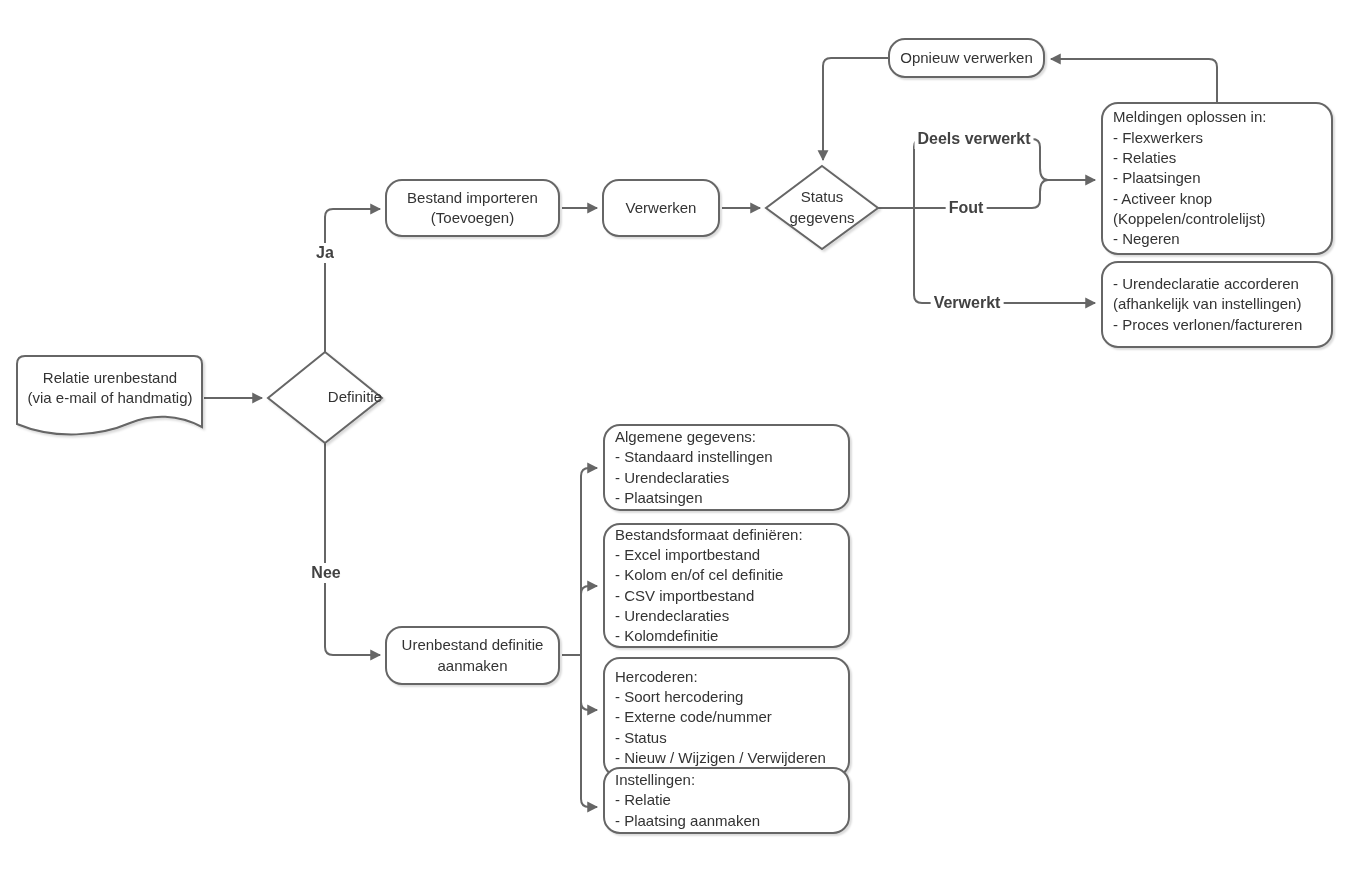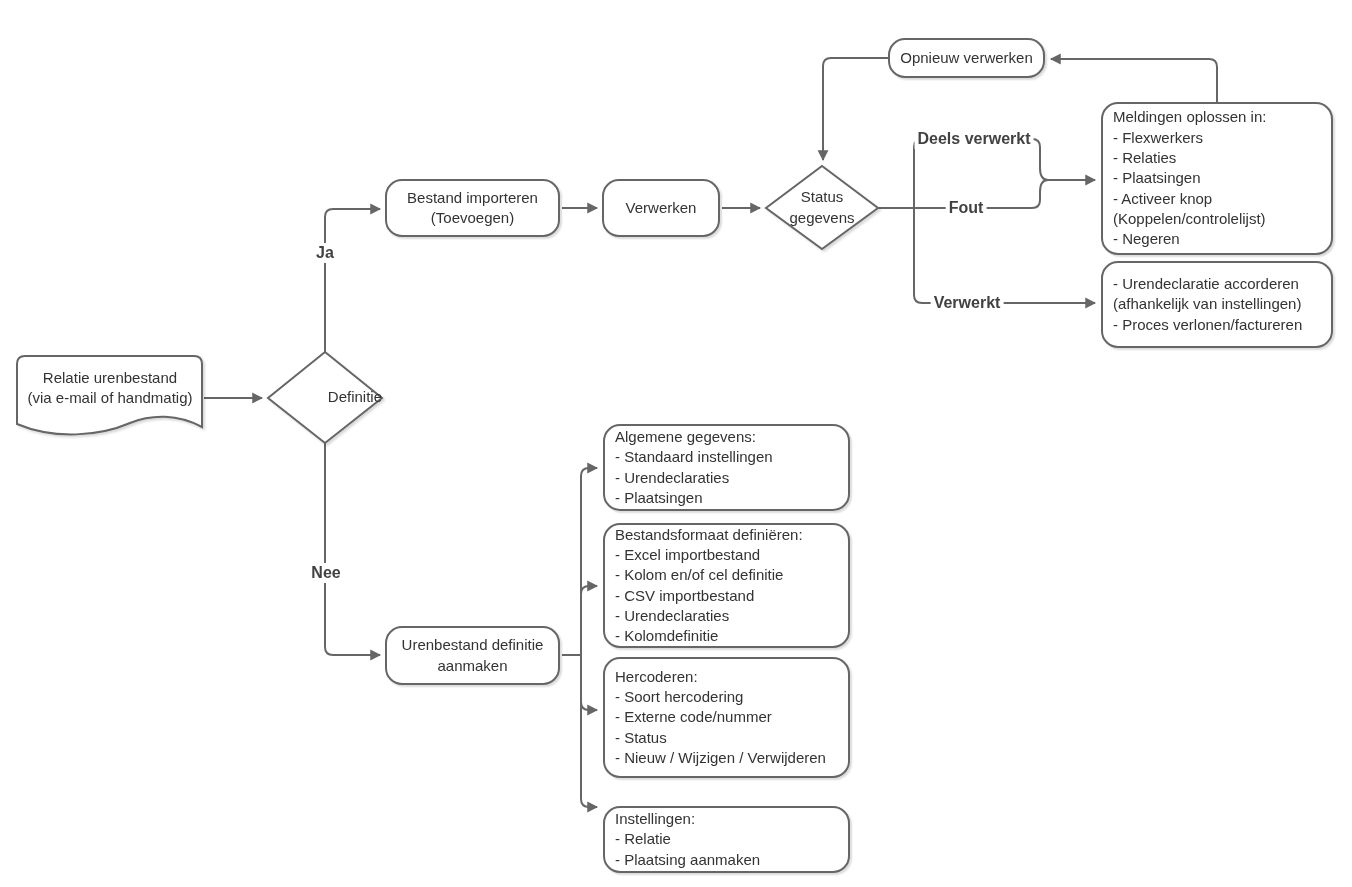--- a/index.html
+++ b/index.html
@@ -160,21 +160,21 @@
   </div>
 
   <div class="node list" style="left:603px; top:657px; width:247px; height:121px;">
     <div>Hercoderen:</div>
     <div>- Soort hercodering</div>
     <div>- Externe code/nummer</div>
     <div>- Status</div>
     <div>- Nieuw / Wijzigen / Verwijderen</div>
   </div>
 
-  <div class="node list" style="left:603px; top:806px; width:247px; height:67px;">
+  <div class="node list" style="left:603px; top:767px; width:247px; height:67px;">
     <div>Instellingen:</div>
     <div>- Relatie</div>
     <div>- Plaatsing aanmaken</div>
   </div>
 
   <div class="edge-label" style="left:325px; top:253px;">Ja</div>
   <div class="edge-label" style="left:326px; top:573px;">Nee</div>
   <div class="edge-label" style="left:974px; top:139px;">Deels verwerkt</div>
   <div class="edge-label" style="left:966px; top:208px;text-align:center;">Fout</div>
   <div class="edge-label" style="left:967px; top:303px;">Verwerkt</div>

